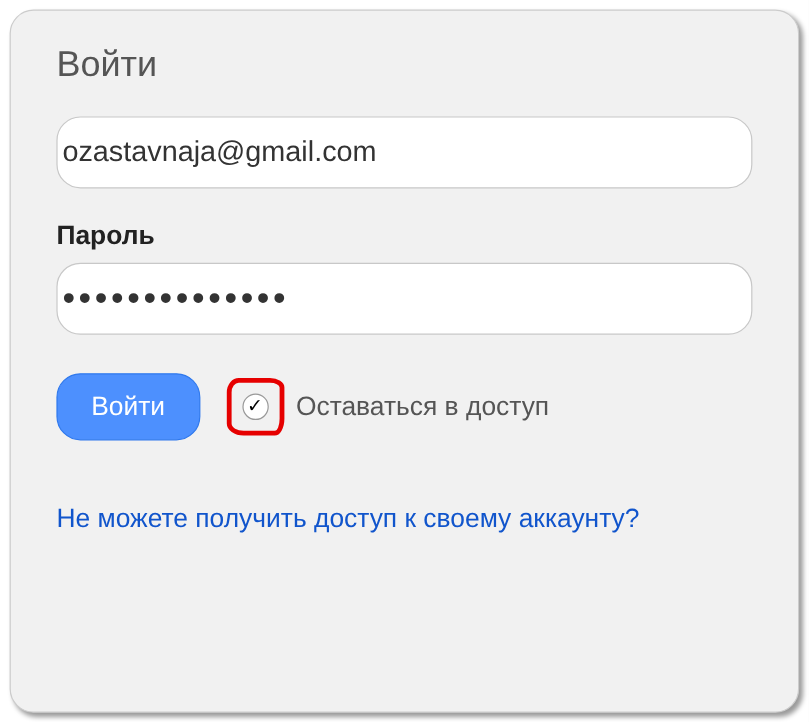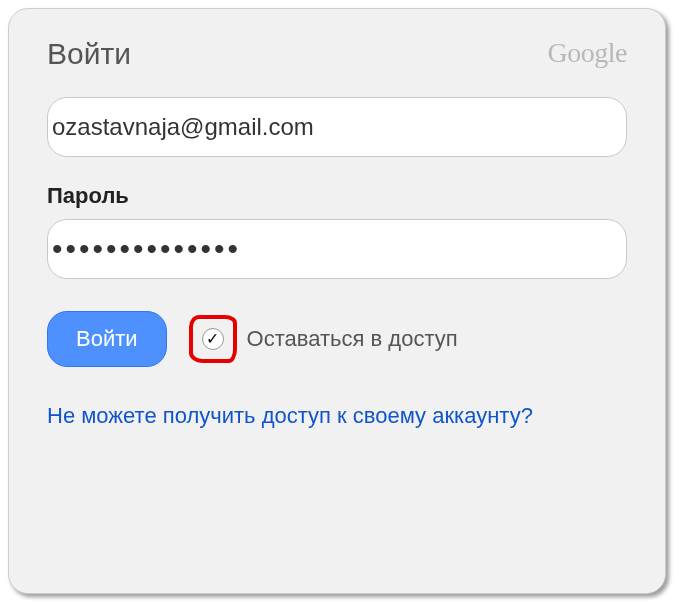--- a/index.html
+++ b/index.html
@@ -120,29 +120,29 @@
       color: #555;
     }
     .recovery-link {
       font-size: 22px;
       color: #1155cc;
       text-decoration: none;
       line-height: 1.5;
       display: inline-block;
       max-width: 500px;
       cursor: pointer;
+      margin-top: 16px;
     }
   </style>
 </head>
 <body>
 
 <div class="dialog">
   <div class="header-row">
     <h1 class="title">Войти</h1>
-    <div class="brand">Google</div>
   </div>
 
   <input type="text" class="text-input" value="ozastavnaja@gmail.com" style="">
 
   <label class="field-label">Пароль</label>
   <input type="text" class="text-input password-input" value="••••••••••••••" style="">
 
   <div class="action-row">
     <button class="submit-btn">Войти</button>
     <div class="checkbox-wrap">

